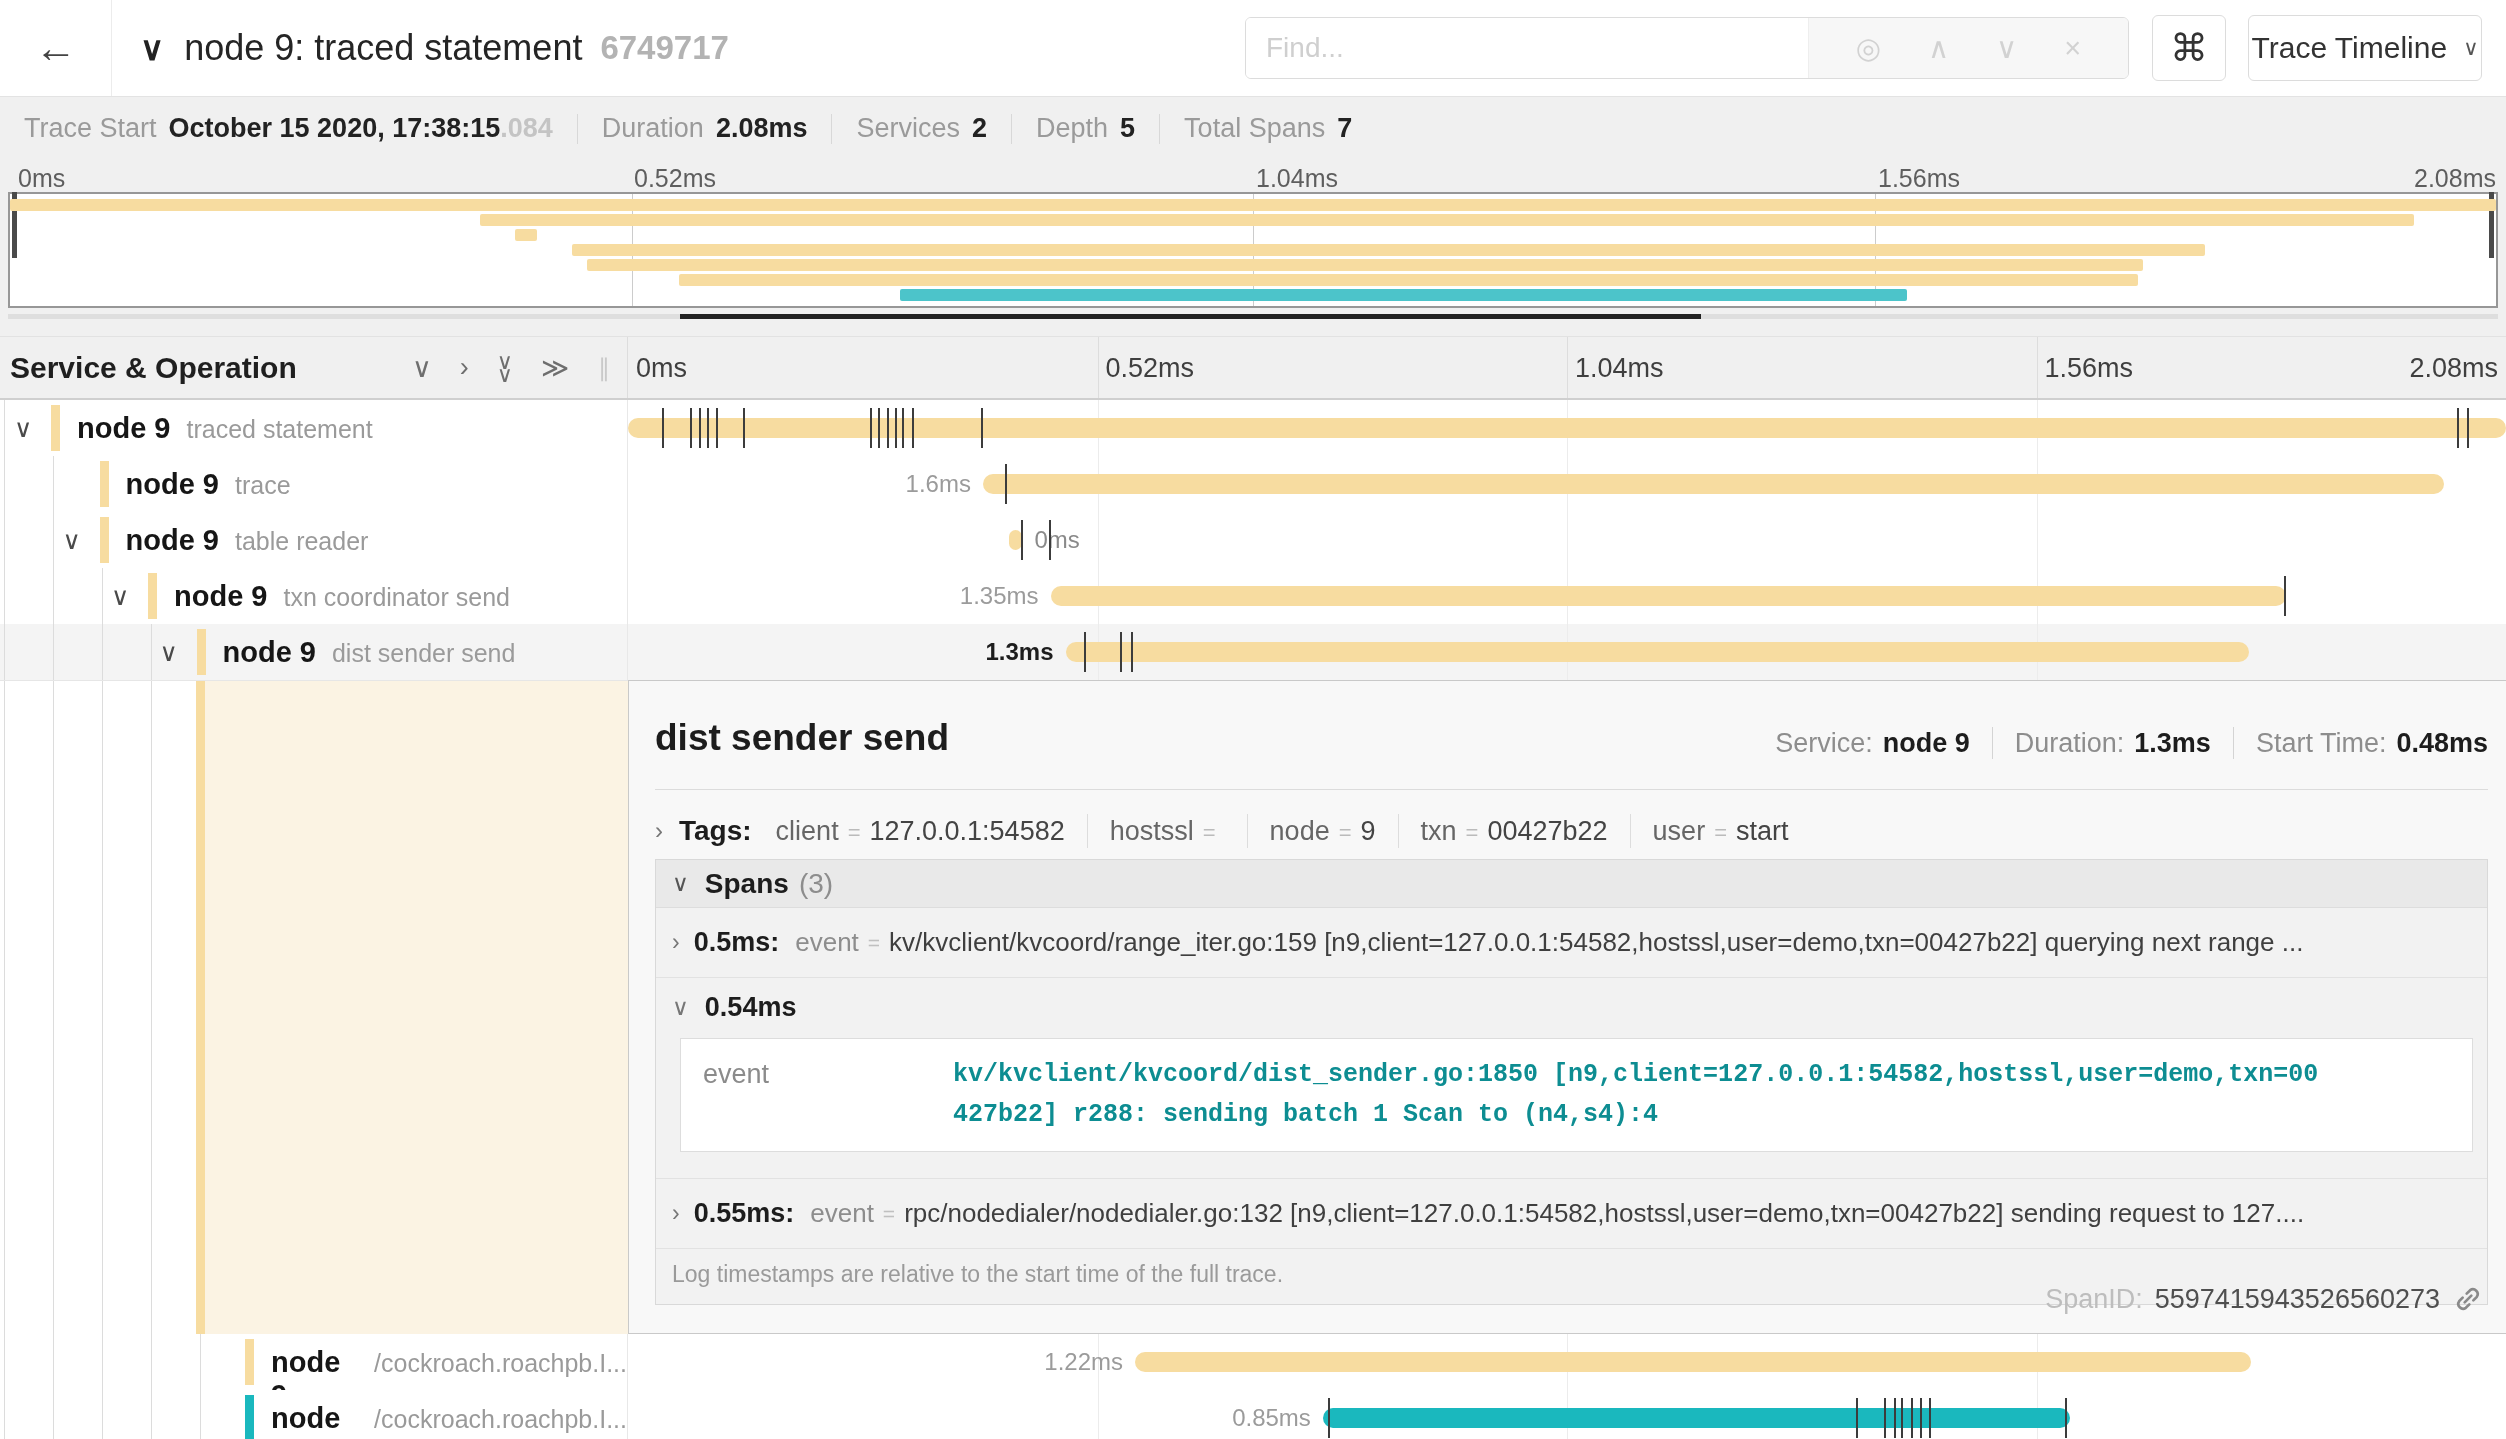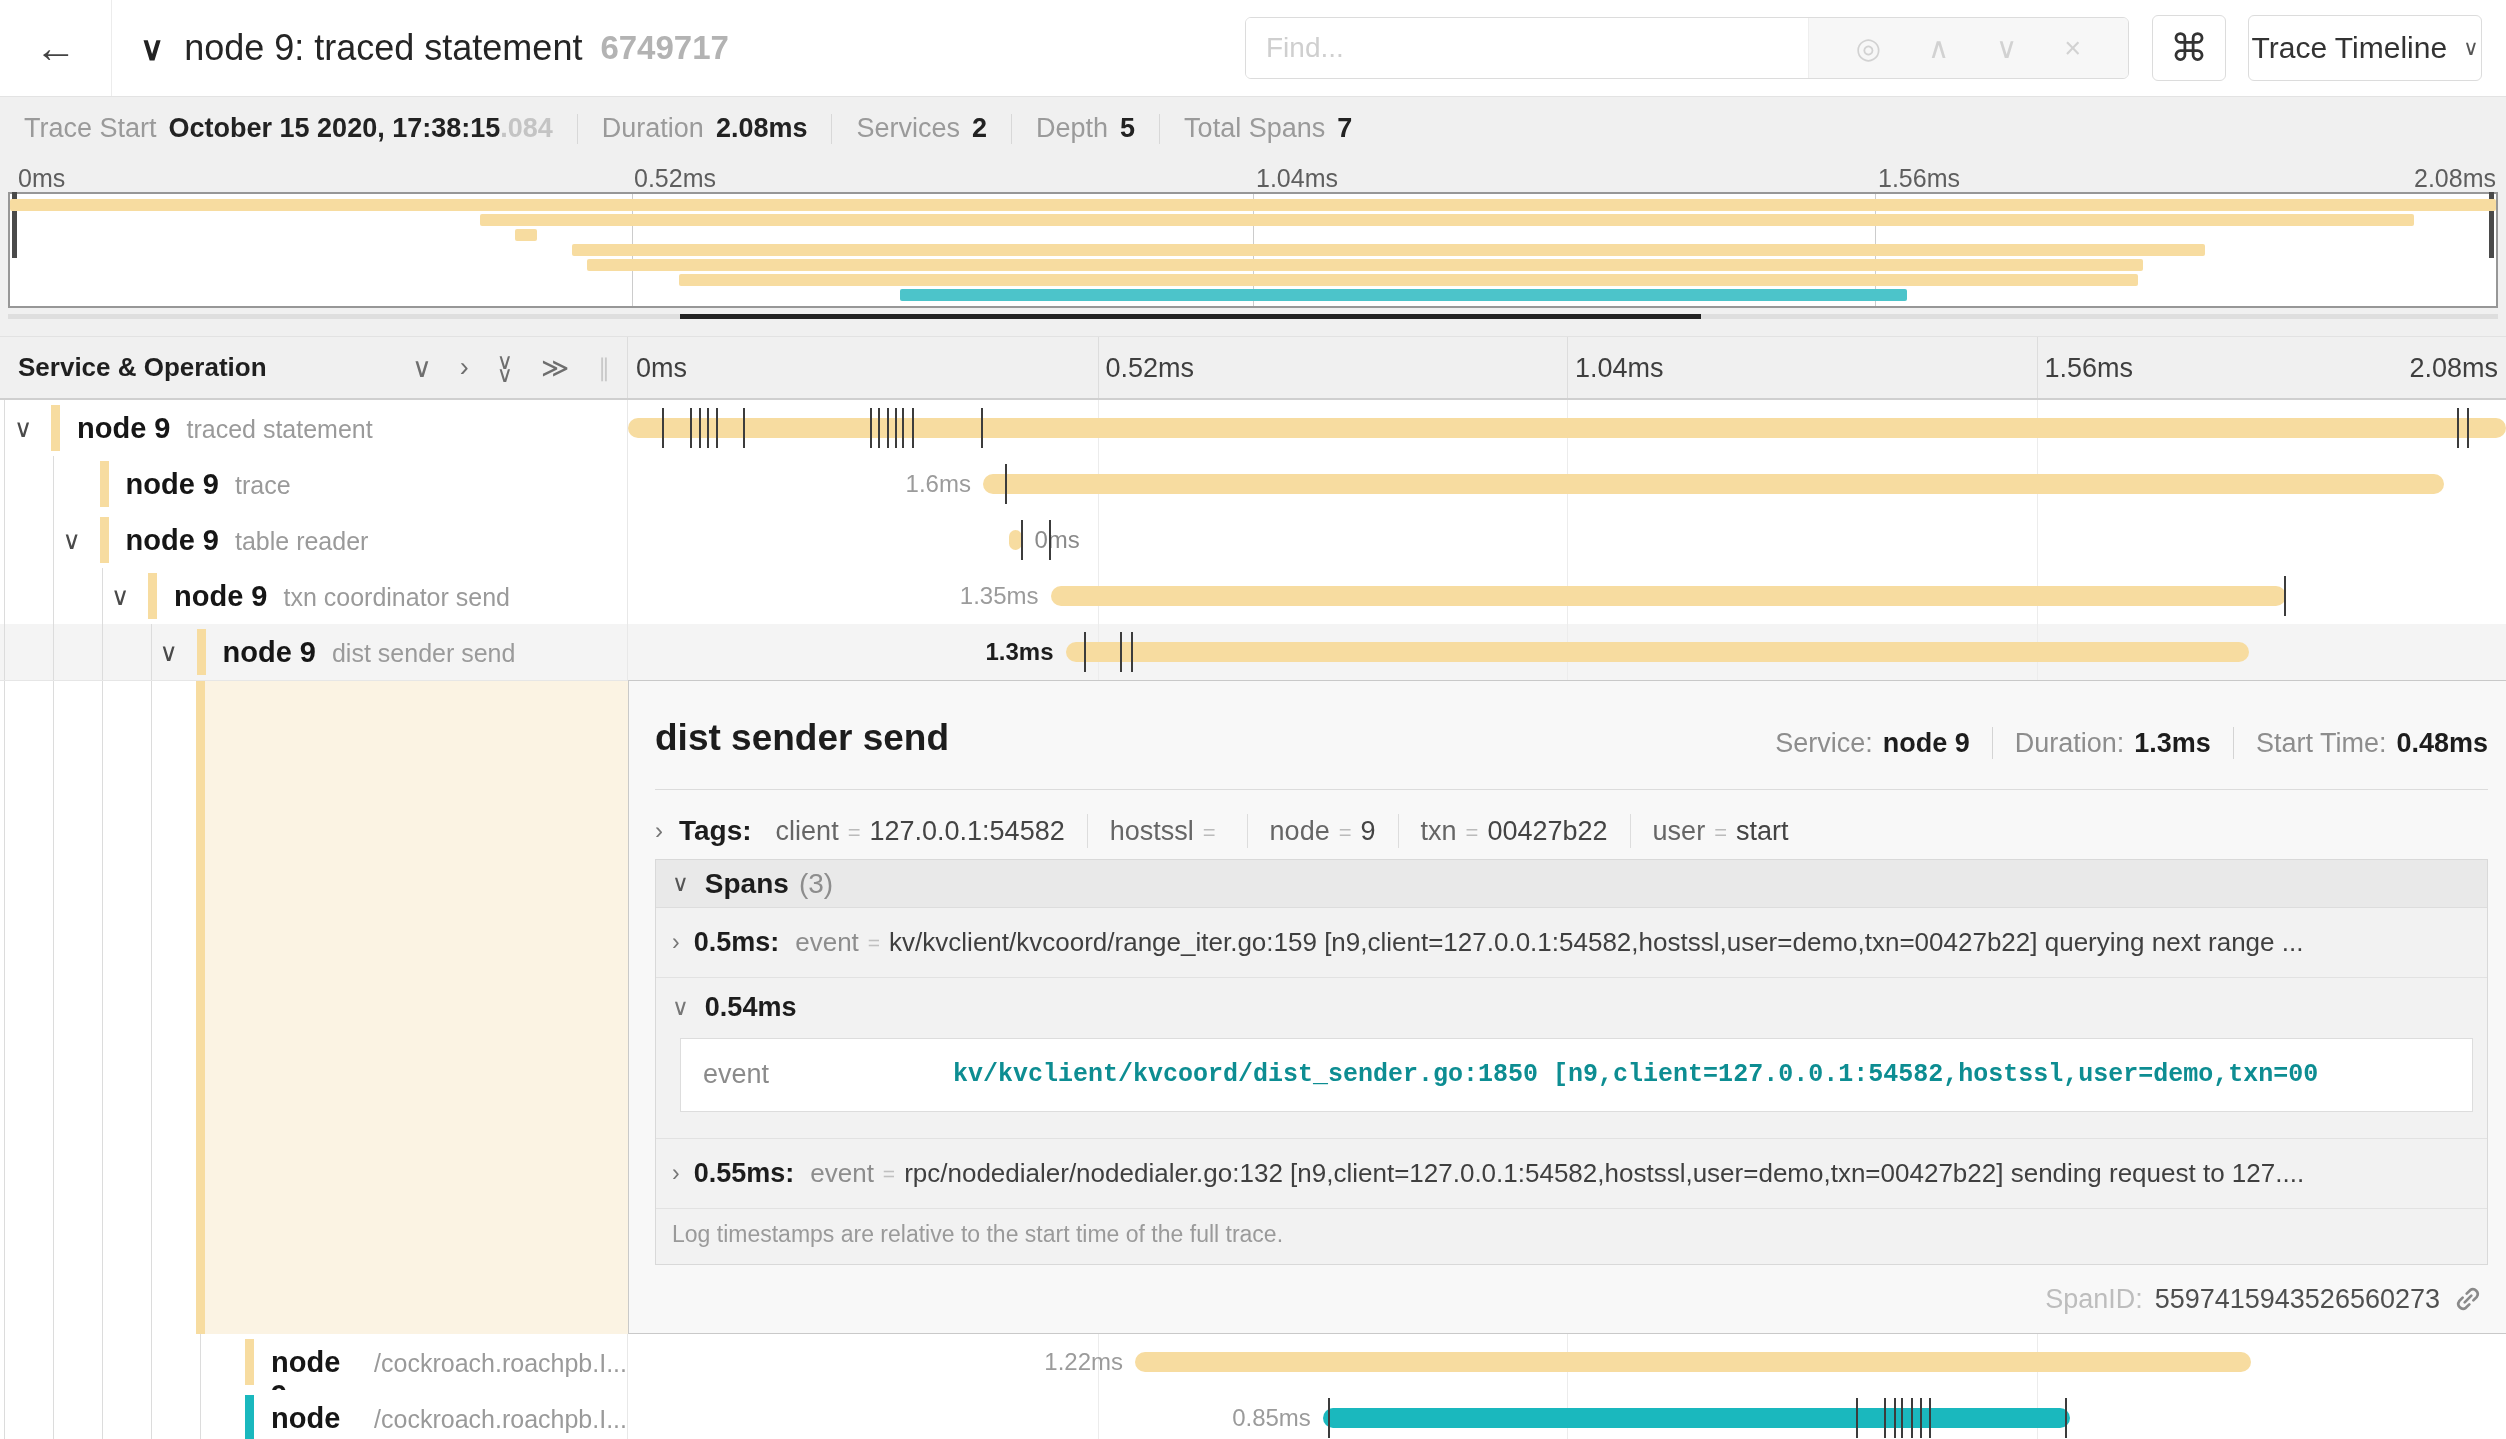--- a/index.html
+++ b/index.html
@@ -48,21 +48,21 @@
   .mini-bar { position:absolute; height:12px; border-radius:2px; }
   .mini-handle { position:absolute; width:5px; height:66px; top:-2px; background:#4a4a4a; }
   .mini-scrub-track { position:absolute; top:154px; left:8px; right:8px; height:5px; background:#dedede; }
   .mini-scrub { position:absolute; top:0; height:5px; background:#222; }
 
   
   .colhead { position:absolute; top:336px; left:0; width:100%; height:64px; background:#f0f0f0;
              border-top:1px solid #e2e2e2; border-bottom:2px solid #cfcfcf; }
   .colhead-left { position:absolute; left:0; top:0; width:628px; height:100%;
                   border-right:1px solid #ddd; display:flex; align-items:center; }
-  .svc-title { font-size:26px; font-weight:bold; color:#1f1f1f; margin-left:18px; }
+  .svc-title { font-size:30px; font-weight:bold; color:#1f1f1f; margin-left:10px; }
   .tree-icons { position:absolute; left:412px; top:0; height:100%; display:flex; align-items:center;
                 gap:28px; color:#6e6e6e; font-size:27px; }
   .tree-icons span { cursor:pointer; }
   .icon-dd { display:flex; flex-direction:column; line-height:13px; font-size:22px; font-style:normal; }
   .grip { position:absolute; left:598px; top:0; height:100%; display:flex; align-items:center;
           color:#c9c9c9; font-size:24px; cursor:col-resize; }
   .colhead-right { position:absolute; left:628px; right:0; top:0; height:100%; }
   .ch-tick { position:absolute; top:50%; transform:translateY(-50%); font-size:27px; color:#3f3f3f; }
   .ch-grid { position:absolute; top:0; bottom:0; width:1px; background:#ddd; }
 
@@ -432,20 +432,21 @@
           <span class="log-val">kv/kvclient/kvcoord/range_iter.go:159 [n9,client=127.0.0.1:54582,hostssl,user=demo,txn=00427b22] querying next range ...</span>
         </div>
         <div class="exp-head">
           <span class="lchev">∨</span>
           <span class="t">0.54ms</span>
         </div>
         <div class="event-box">
           <div class="event-key">event</div>
           <div class="event-code">
             <div>kv/kvclient/kvcoord/dist_sender.go:1850 [n9,client=127.0.0.1:54582,hostssl,user=demo,txn=00</div>
+            <div>427b22] r288: sending batch 1 Scan to (n4,s4):4</div>
           </div>
         </div>
         <div class="log-line last">
           <span class="lchev">›</span>
           <span class="t">0.55ms:</span>
           <span class="log-key">event</span>
           <span class="log-eq">=</span>
           <span class="log-val">rpc/nodedialer/nodedialer.go:132 [n9,client=127.0.0.1:54582,hostssl,user=demo,txn=00427b22] sending request to 127....</span>
         </div>
         <div class="logs-footer">Log timestamps are relative to the start time of the full trace.</div>

